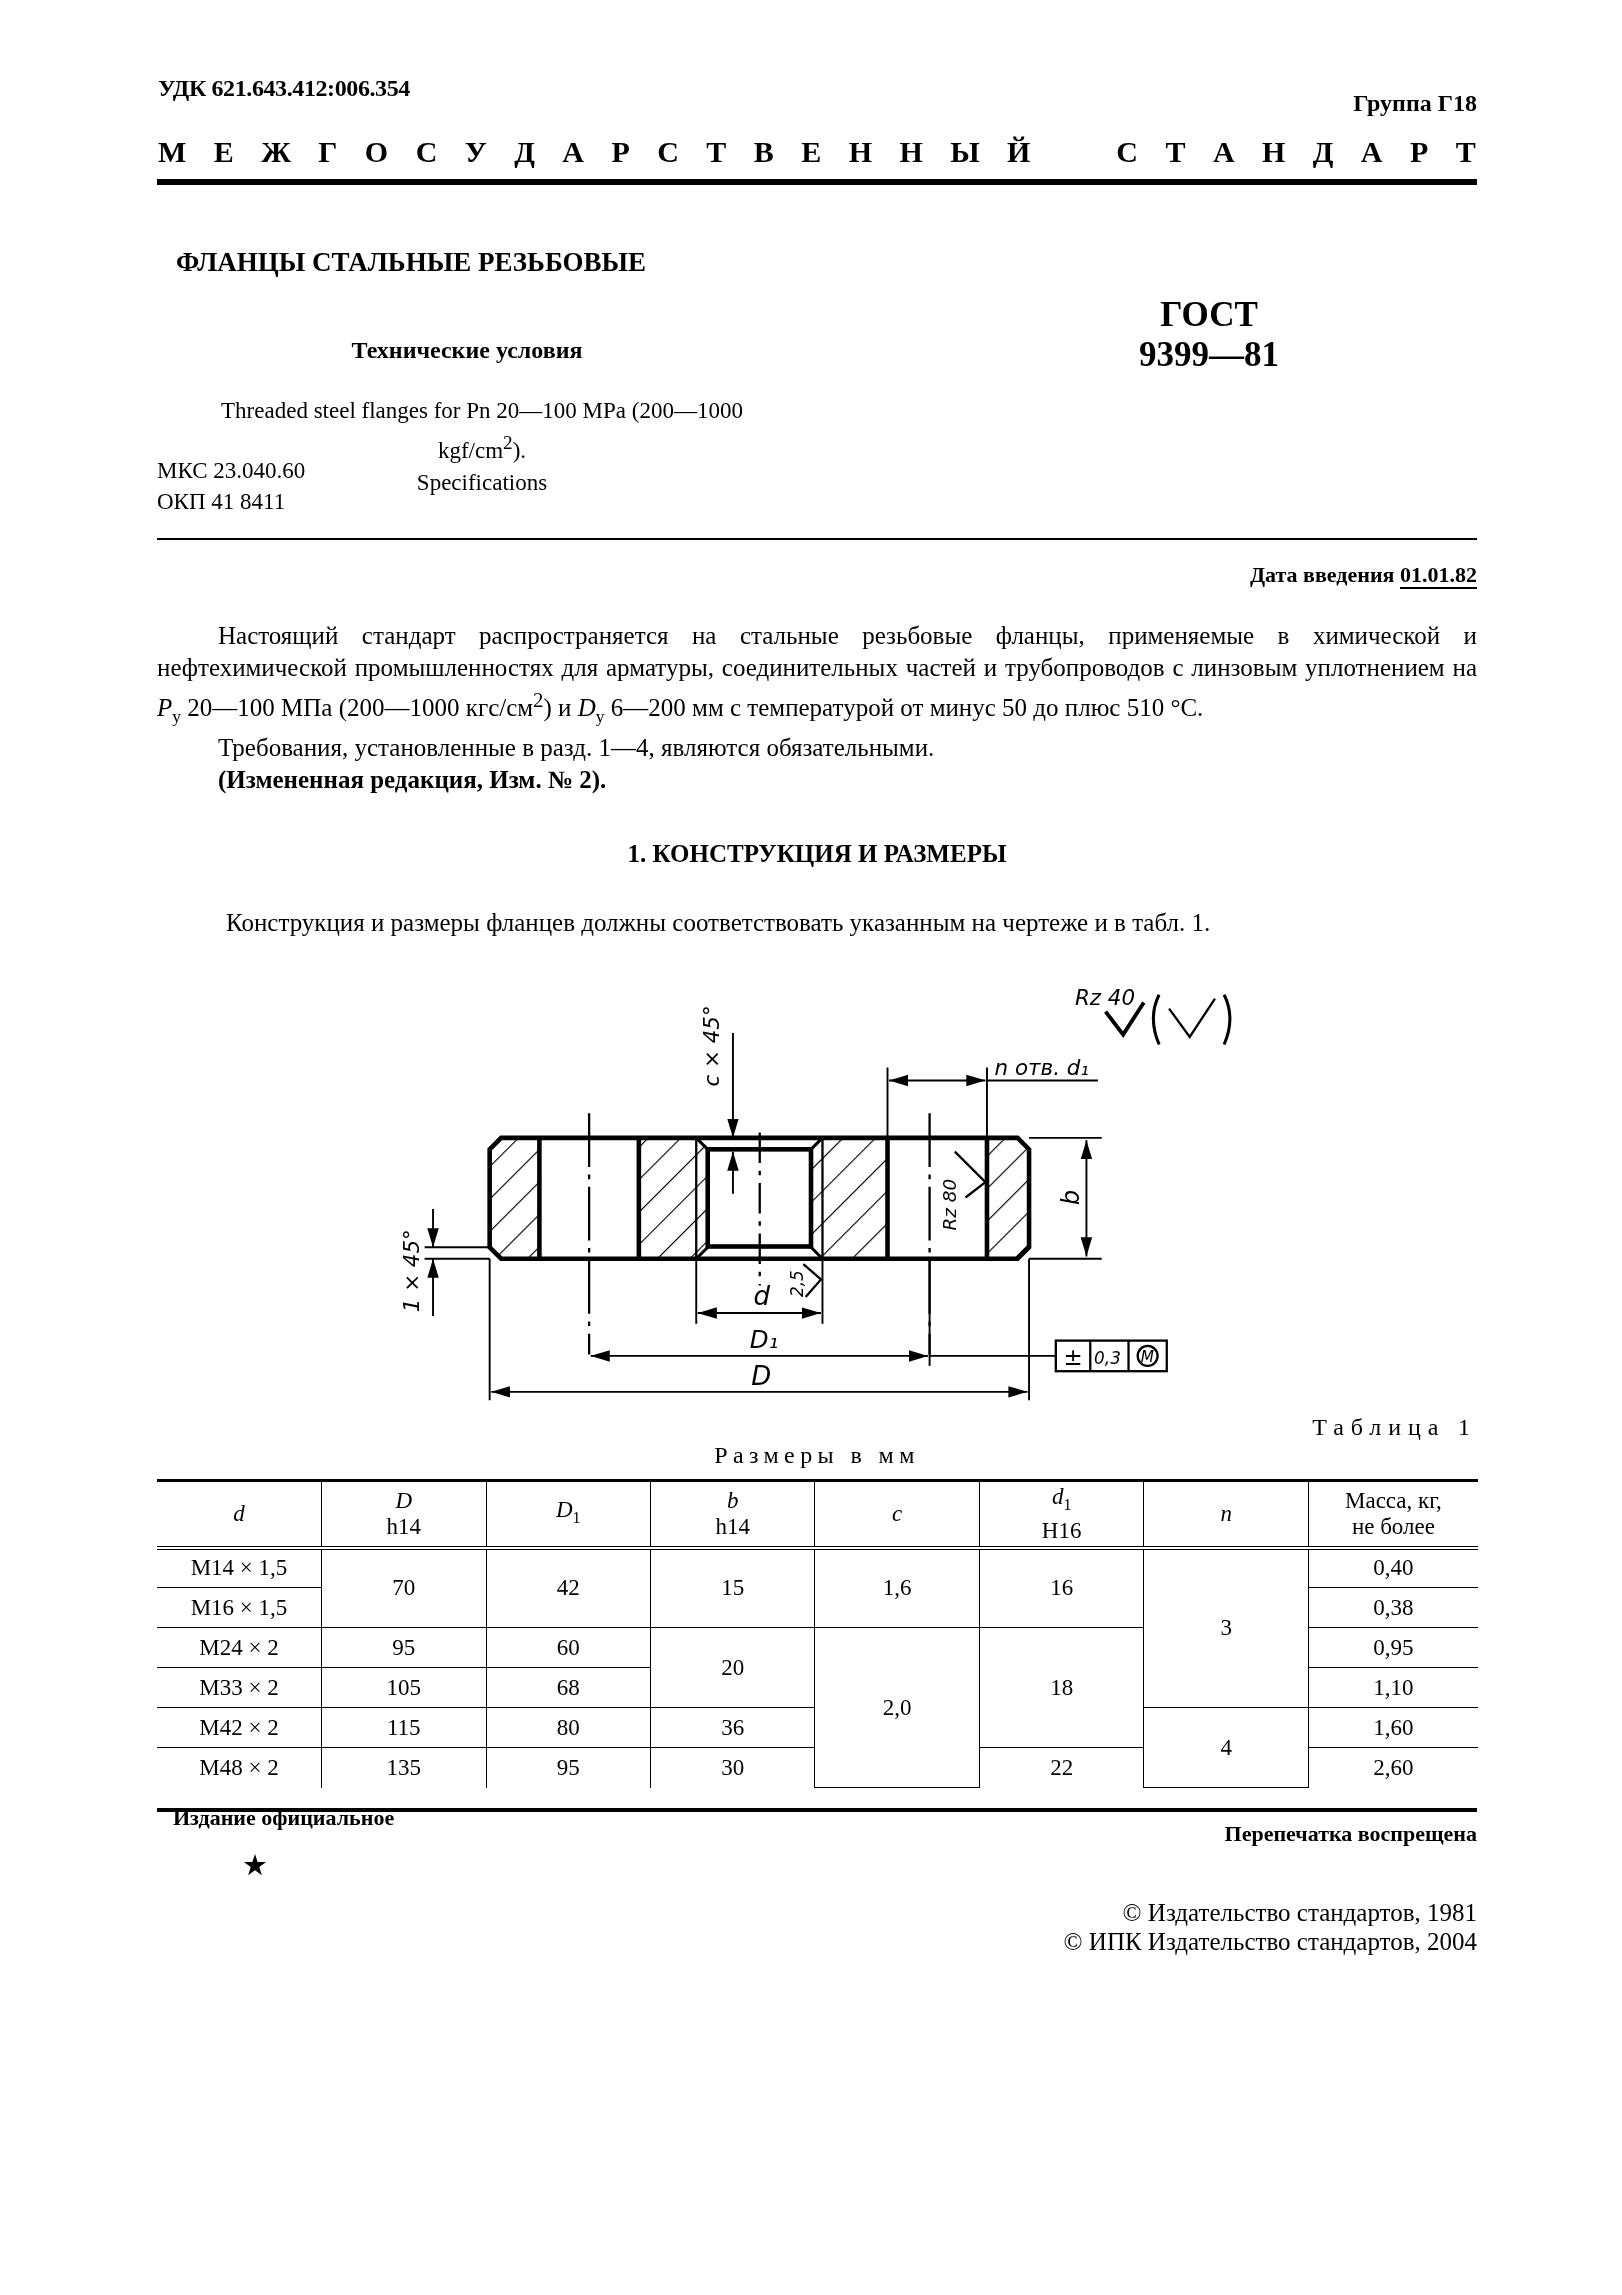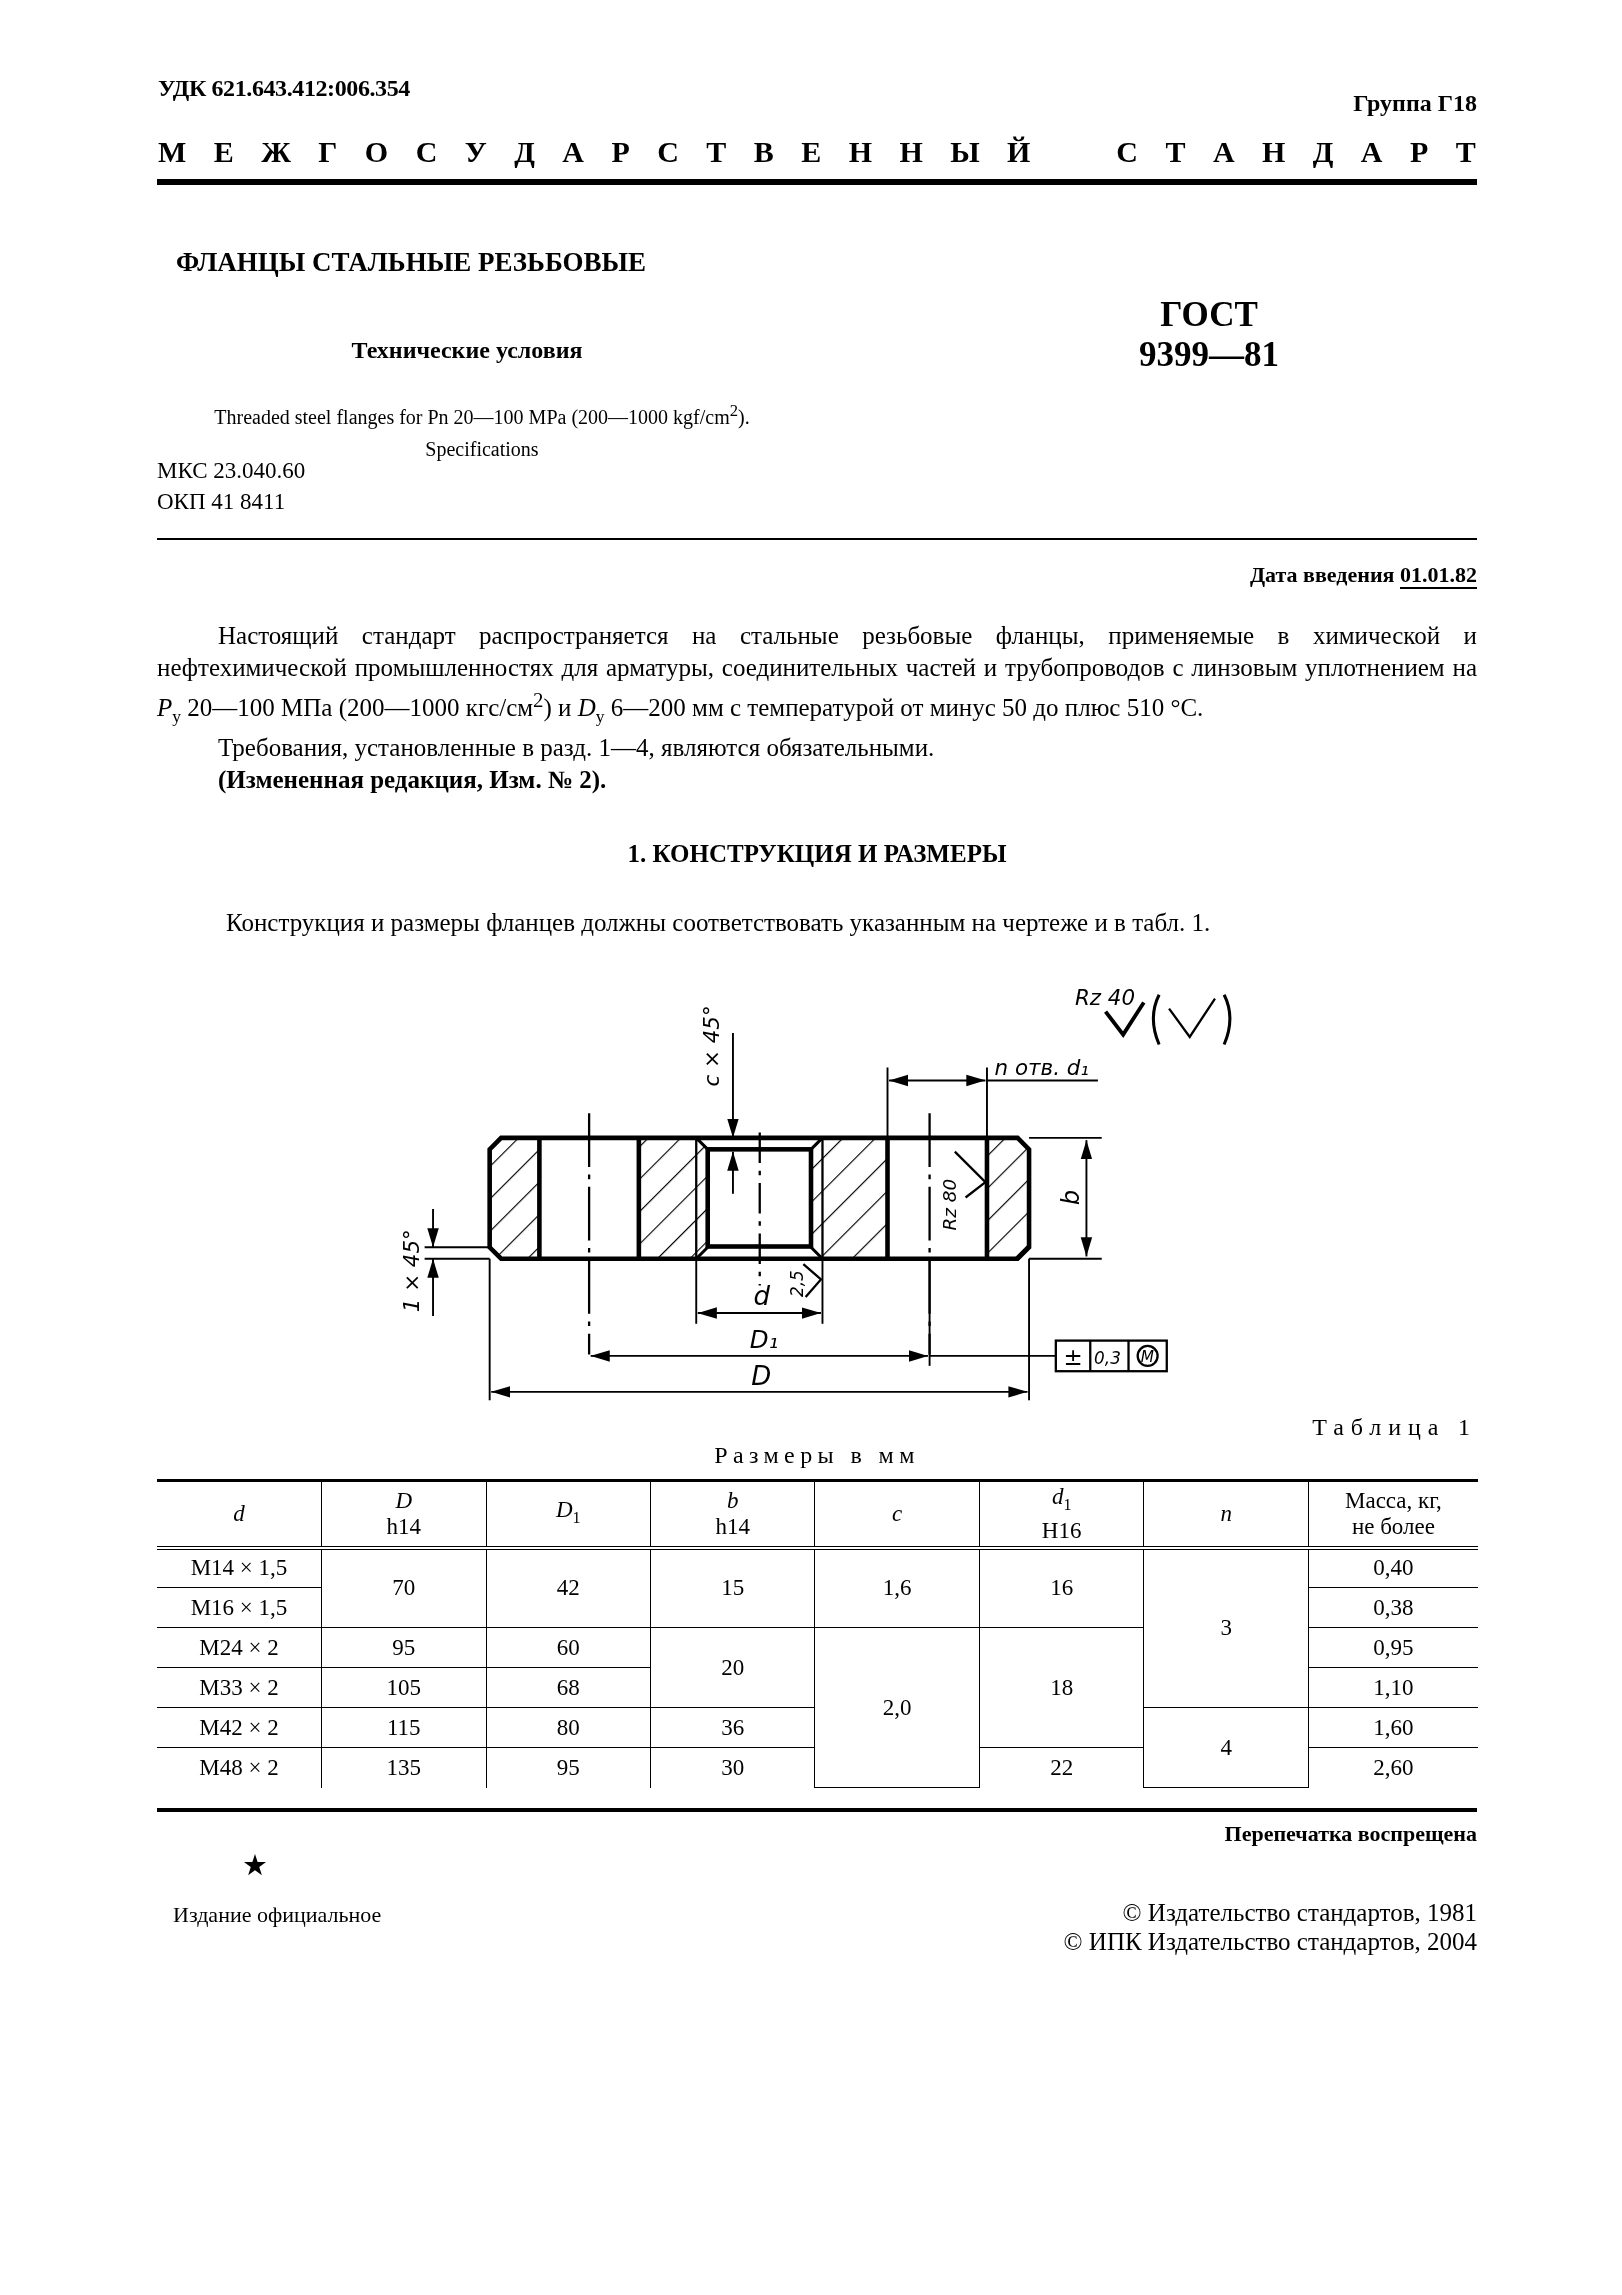--- a/index.html
+++ b/index.html
@@ -11,21 +11,21 @@
   .group { right: 145px; top: 82px; font-size: 24px; font-weight: bold; margin-top: 8px; }
   .banner { left: 158px; top: 135px; width: 1318px; font-size: 30px; font-weight: bold;
             display: flex; justify-content: space-between; }
   .banner span { display: inline-block; }
   .rule-thick { left: 157px; top: 179px; width: 1320px; height: 6.1px; background: #000; }
   .title { left: 176px; top: 245px; width: 582px; text-align: left; font-size: 27px;
            font-weight: bold; line-height: 34px; }
   .subtitle { left: 176px; top: 337px; width: 582px; text-align: center; font-size: 24px; font-weight: bold; }
   .gost { left: 1125px; top: 295px; width: 168px; text-align: center; font-size: 35px;
           font-weight: bold; line-height: 40px; }
-  .en-title { left: 176px; top: 395px; width: 612px; text-align: center; font-size: 20px; line-height: 32px; }
+  .en-title { left: 176px; top: 395px; width: 612px; text-align: center; font-size: 23px; line-height: 32px; }
   .codes { left: 157px; top: 455px; font-size: 23px; line-height: 31px; }
   .rule-thin { left: 157px; top: 538px; width: 1320px; height: 2.3px; background: #000; }
   .date { right: 145px; top: 562px; font-size: 22px; font-weight: bold; }
   .date u { text-decoration-thickness: 2.3px; text-underline-offset: 4.6px; margin-top: 37px; }
   .body-text { left: 157px; top: 620px; width: 1320px; font-size: 25px; line-height: 32px; text-align: justify; }
   .body-text p { margin: 0; }
   .indent { text-indent: 61px; }
   .sec-head { left: 157px; top: 840px; width: 1320px; text-align: center; font-size: 25px; font-weight: bold; }
   .sec-text { left: 157px; top: 909px; width: 1320px; font-size: 25px; text-indent: 69px; }
   .drawing { left: 0; top: 0; }
@@ -37,21 +37,21 @@
   table.spec tr:first-child th { border-top: 3.1px solid #000; }
   table.spec thead tr { height: 67px; }
   table.spec thead th { border-bottom: 4.6px double #000; line-height: 26px; }
   table.spec tbody tr { height: 40px; margin-top: 45px; }
   table.spec th:first-child, table.spec td.first { border-left: none; }
   table.spec th:last-child, table.spec td.last { border-right: none; }
   table.spec tbody tr:last-child td { border-bottom: none; }
   .i { font-style: italic; }
   sub { font-size: 0.7em; }
   .rule-foot { left: 157px; top: 1808px; width: 1320px; height: 3.8px; background: #000; }
-  .foot-left { left: 173px; top: 1902px; font-size: 22px; font-weight: normal; }
+  .foot-left { left: 173px; top: 1805px; font-size: 22px; font-weight: bold; }
   .star { left: 242px; top: 1848px; font-size: 29px; }
   .foot-right { right: 145px; top: 1821px; font-size: 22px; font-weight: bold; }
   .copy { right: 145px; top: 1898px; font-size: 25px; line-height: 29px; text-align: right; }
 </style>
 </head>
 <body>
 
 <div class="abs udk">УДК 621.643.412:006.354</div>
 <div class="abs group">Группа Г18</div>
 <div class="abs banner">

